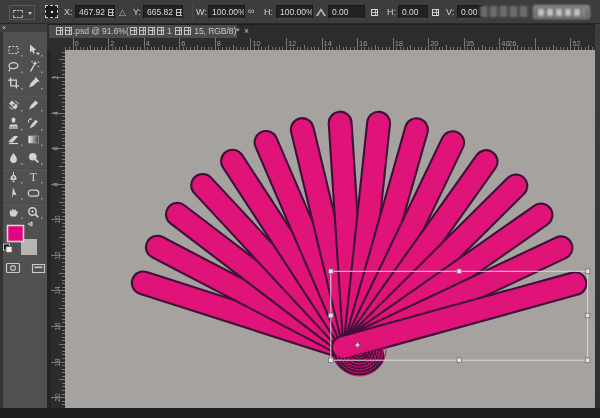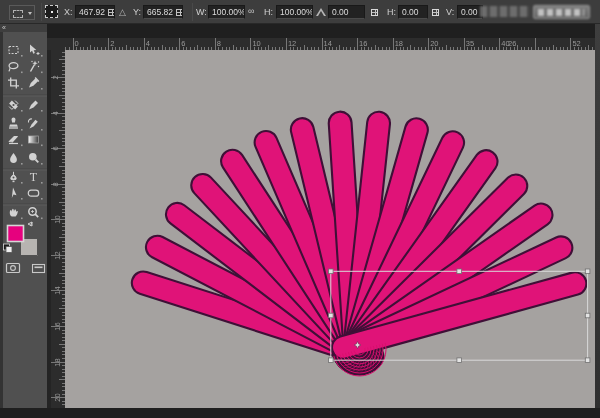--- a/index.html
+++ b/index.html
@@ -62,20 +62,23 @@
     <div class="tri"></div>
     <div class="fld" style="left:328px;width:37px">0.00</div>
     <span class="lbl" style="left:370px"><span class="cjk cjkd"></span></span>
     <span class="lbl" style="left:387px">H:</span>
     <div class="fld" style="left:398px;width:30px">0.00</div>
     <span class="lbl" style="left:431px"><span class="cjk cjkd"></span></span>
     <span class="lbl" style="left:446px">V:</span>
     <div class="fld" style="left:457px;width:26px">0.00</div>
     <div id="wm1"></div>
     <div id="wm2"></div>
+  </div>
+  <div id="tabbar">
+    <div id="tab"><span class="cjk"></span><span class="cjk"></span>.psd @ 91.6%(<span class="cjk"></span><span class="cjk"></span><span class="cjk"></span><span class="cjk"></span> 1 <span class="cjk"></span><span class="cjk"></span> 15, RGB/8)* &nbsp;×</div>
   </div>
   <div id="tools">
     <div class="hd">«</div>
     <svg id="ticons" width="47" height="383" viewBox="0 0 47 383">
         <rect x="18" y="30" width="1.6" height="1.6" fill="#9a9a9a"></rect>
         <rect x="38" y="30" width="1.6" height="1.6" fill="#9a9a9a"></rect>
         <rect x="18" y="46.5" width="1.6" height="1.6" fill="#9a9a9a"></rect>
         <rect x="38" y="46.5" width="1.6" height="1.6" fill="#9a9a9a"></rect>
         <rect x="18" y="63" width="1.6" height="1.6" fill="#9a9a9a"></rect>
         <rect x="38" y="63" width="1.6" height="1.6" fill="#9a9a9a"></rect>

